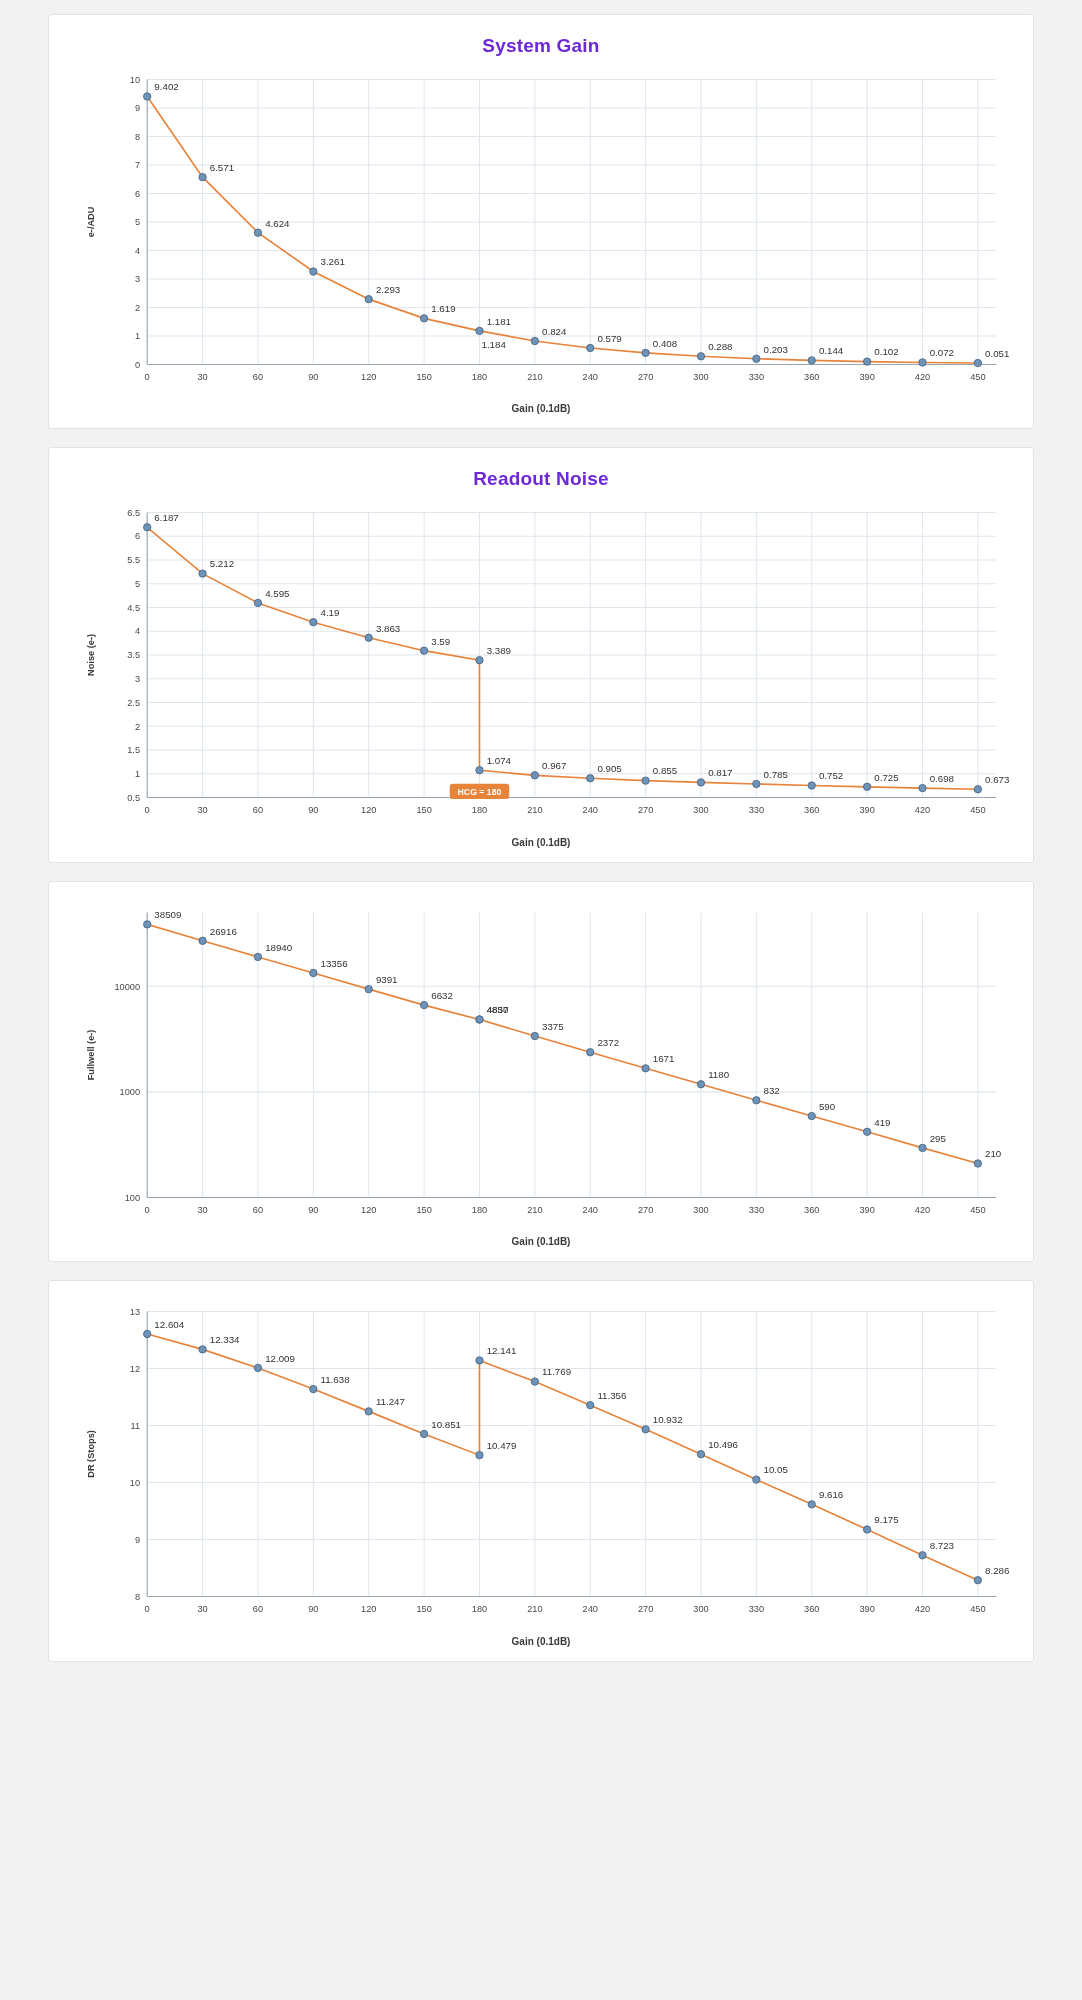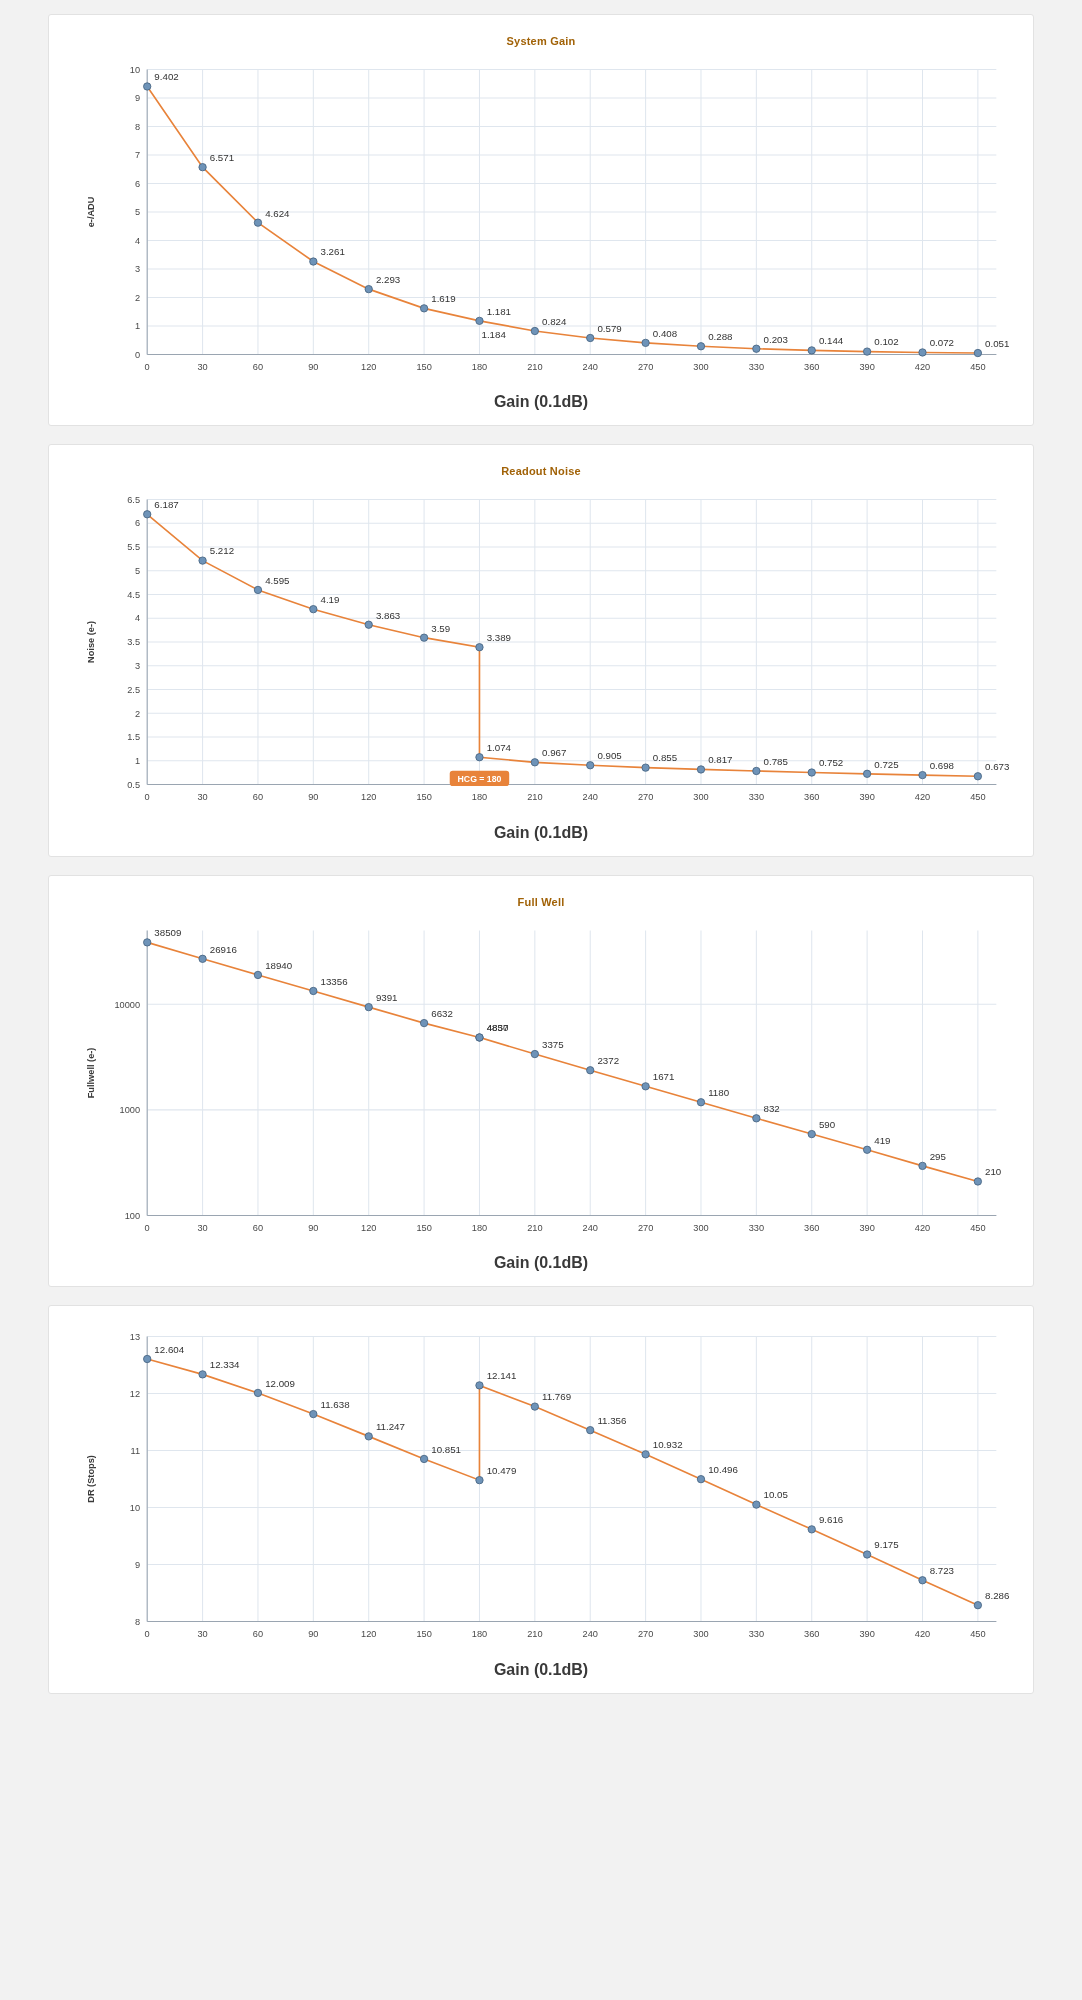--- a/index.html
+++ b/index.html
@@ -19,38 +19,38 @@
   .card {
     background: #ffffff;
     border: 1px solid #e2e2e2;
     border-radius: 3px;
     margin: 0 48px 18px 48px;
     box-sizing: border-box;
     padding: 14px 10px 10px 10px;
   }
   .chart-title {
     text-align: center;
-    font-size: 11px;
+    font-size: 19px;
     font-weight: bold;
-    color: #a16207;
+    color: #6d28d9;
     letter-spacing: 0.2px;
     margin: 6px 0 6px 0;
   }
   .plot-wrap {
     position: relative;
     width: 100%;
     box-sizing: border-box;
   }
   .plot-svg {
     display: block;
     width: 100%;
   }
   .xlabel {
     text-align: center;
-    font-size: 16px;
+    font-size: 10px;
     font-weight: bold;
     color: #3a3a3a;
     margin-top: 2px;
     margin-bottom: 4px;
   }
   text {
     font-family: "Liberation Sans", sans-serif;
   }
   .tick-text { font-size: 9px; fill: #4a4a4a; }
   .axis-title { font-size: 9px; fill: #3a3a3a; font-weight: bold; }
@@ -270,21 +270,20 @@
           <g>
             <rect x="381.00" y="280.48" width="58" height="15" rx="3" ry="3" class="hcg-badge-rect"></rect>
             <text x="410.00" y="291.28" text-anchor="middle" class="hcg-badge-text">HCG = 180</text>
           </g>
         </svg>
     </div>
     <div class="xlabel">Gain (0.1dB)</div>
   </div>
 
   <div class="card">
-    <div class="chart-title">Full Well</div>
     <div class="plot-wrap">
       <svg class="plot-svg" id="svg-2" viewBox="0 0 940 330" preserveAspectRatio="xMidYMid meet">
           <line x1="86" y1="294" x2="914" y2="294" class="grid-line"></line>
           <line x1="86" y1="190.99774374914122" x2="914" y2="190.99774374914122" class="grid-line"></line>
           <line x1="86" y1="87.99548749828244" x2="914" y2="87.99548749828244" class="grid-line"></line>
           <line x1="86" y1="16" x2="86" y2="294" class="grid-line"></line>
           <line x1="140" y1="16" x2="140" y2="294" class="grid-line"></line>
           <line x1="194" y1="16" x2="194" y2="294" class="grid-line"></line>
           <line x1="248" y1="16" x2="248" y2="294" class="grid-line"></line>
           <line x1="302" y1="16" x2="302" y2="294" class="grid-line"></line>

